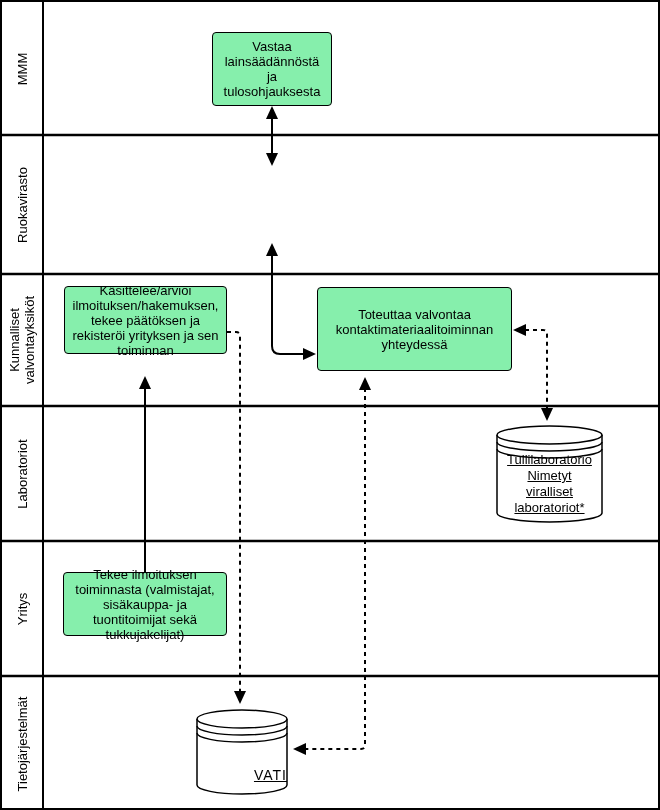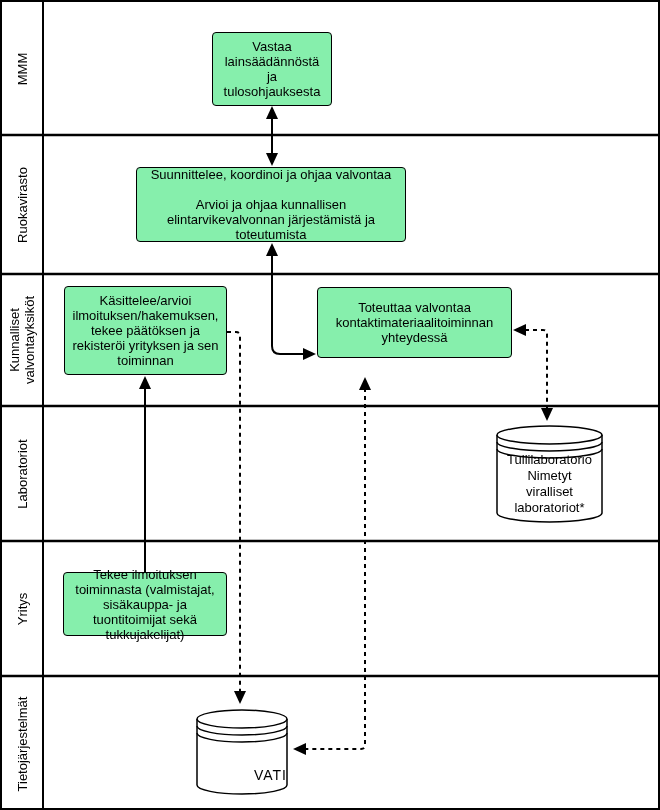--- a/index.html
+++ b/index.html
@@ -14,21 +14,21 @@
     position:absolute;left:50%;top:50%;
     transform:translate(-50%,-50%) rotate(-90deg);
     width:130px;text-align:center;font-size:13px;line-height:15px;white-space:normal;
   }
   .node{
     position:absolute;box-sizing:border-box;background:#86efac;
     border:1.5px solid #000;border-radius:4px;
     display:flex;align-items:center;justify-content:center;
   }
   .node-text{white-space:pre;text-align:center;font-size:13px;line-height:15px;}
-  .cyl-text{position:absolute;text-align:center;white-space:pre;font-size:13px;line-height:16px;}
+  .cyl-text{position:absolute;text-align:center;white-space:pre;font-size:13px;line-height:16px;text-decoration:underline;}
   .cyl-text.big{font-size:14px;letter-spacing:1px;text-align:right;}
 </style>
 </head>
 <body>
 
 <div id="canvas">
 
   <svg id="diagram-svg" viewBox="0 0 660 810" fill="none" stroke="#000">
 
     <g stroke-width="2.5">
@@ -108,37 +108,30 @@
     <span class="vlabel">Tietojärjestelmät</span>
   </div>
 
   <div class="node" style="left:210px;top:30px;width:120px;height:74px">
     <div class="node-text">Vastaa
 lainsäädännöstä
 ja
 tulosohjauksesta</div>
   </div>
 
-  <div class="node" style="left:134px;top:165px;width:270px;height:75px">
-    <div class="node-text">Suunnittelee, koordinoi ja ohjaa valvontaa
 
-Arvioi ja ohjaa kunnallisen
-elintarvikevalvonnan järjestämistä ja
-toteutumista</div>
-  </div>
-
-  <div class="node" style="left:62px;top:284px;width:163px;height:89px">
+  <div class="node" style="left:62px;top:284px;width:163px;height:68px">
     <div class="node-text">Käsittelee/arvioi
 ilmoituksen/hakemuksen,
 tekee päätöksen ja
 rekisteröi yrityksen ja sen
 toiminnan</div>
   </div>
 
-  <div class="node" style="left:315px;top:285px;width:195px;height:71px">
+  <div class="node" style="left:315px;top:285px;width:195px;height:84px">
     <div class="node-text">Toteuttaa valvontaa
 kontaktimateriaalitoiminnan
 yhteydessä</div>
   </div>
 
   <div class="node" style="left:61px;top:570px;width:164px;height:64px">
     <div class="node-text">Tekee ilmoituksen
 toiminnasta (valmistajat,
 sisäkauppa- ja
 tuontitoimijat sekä

